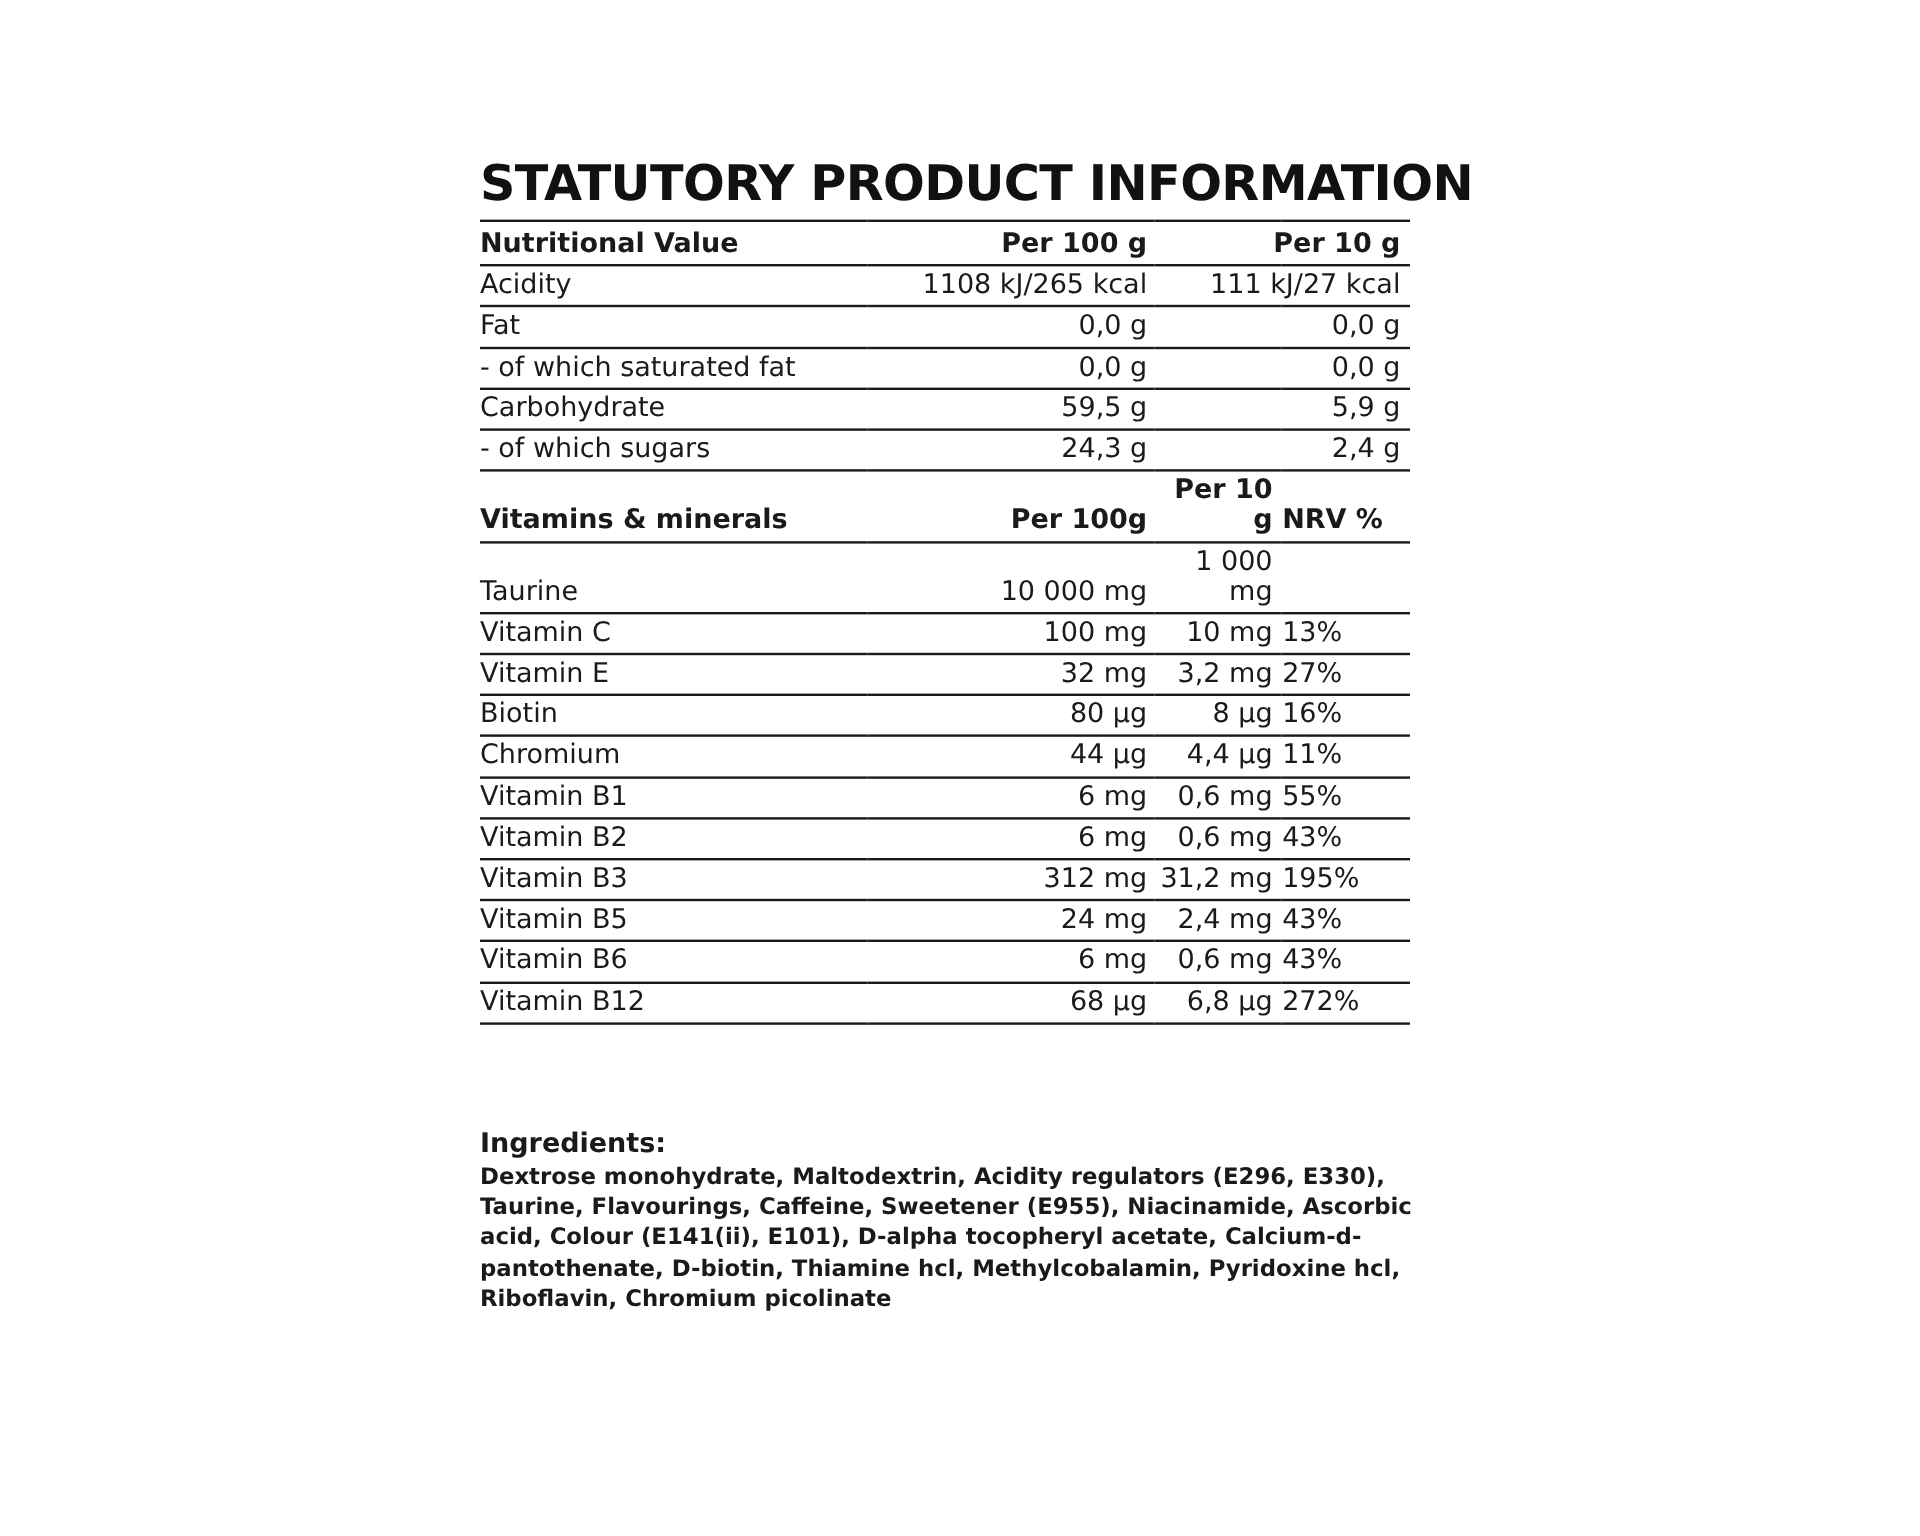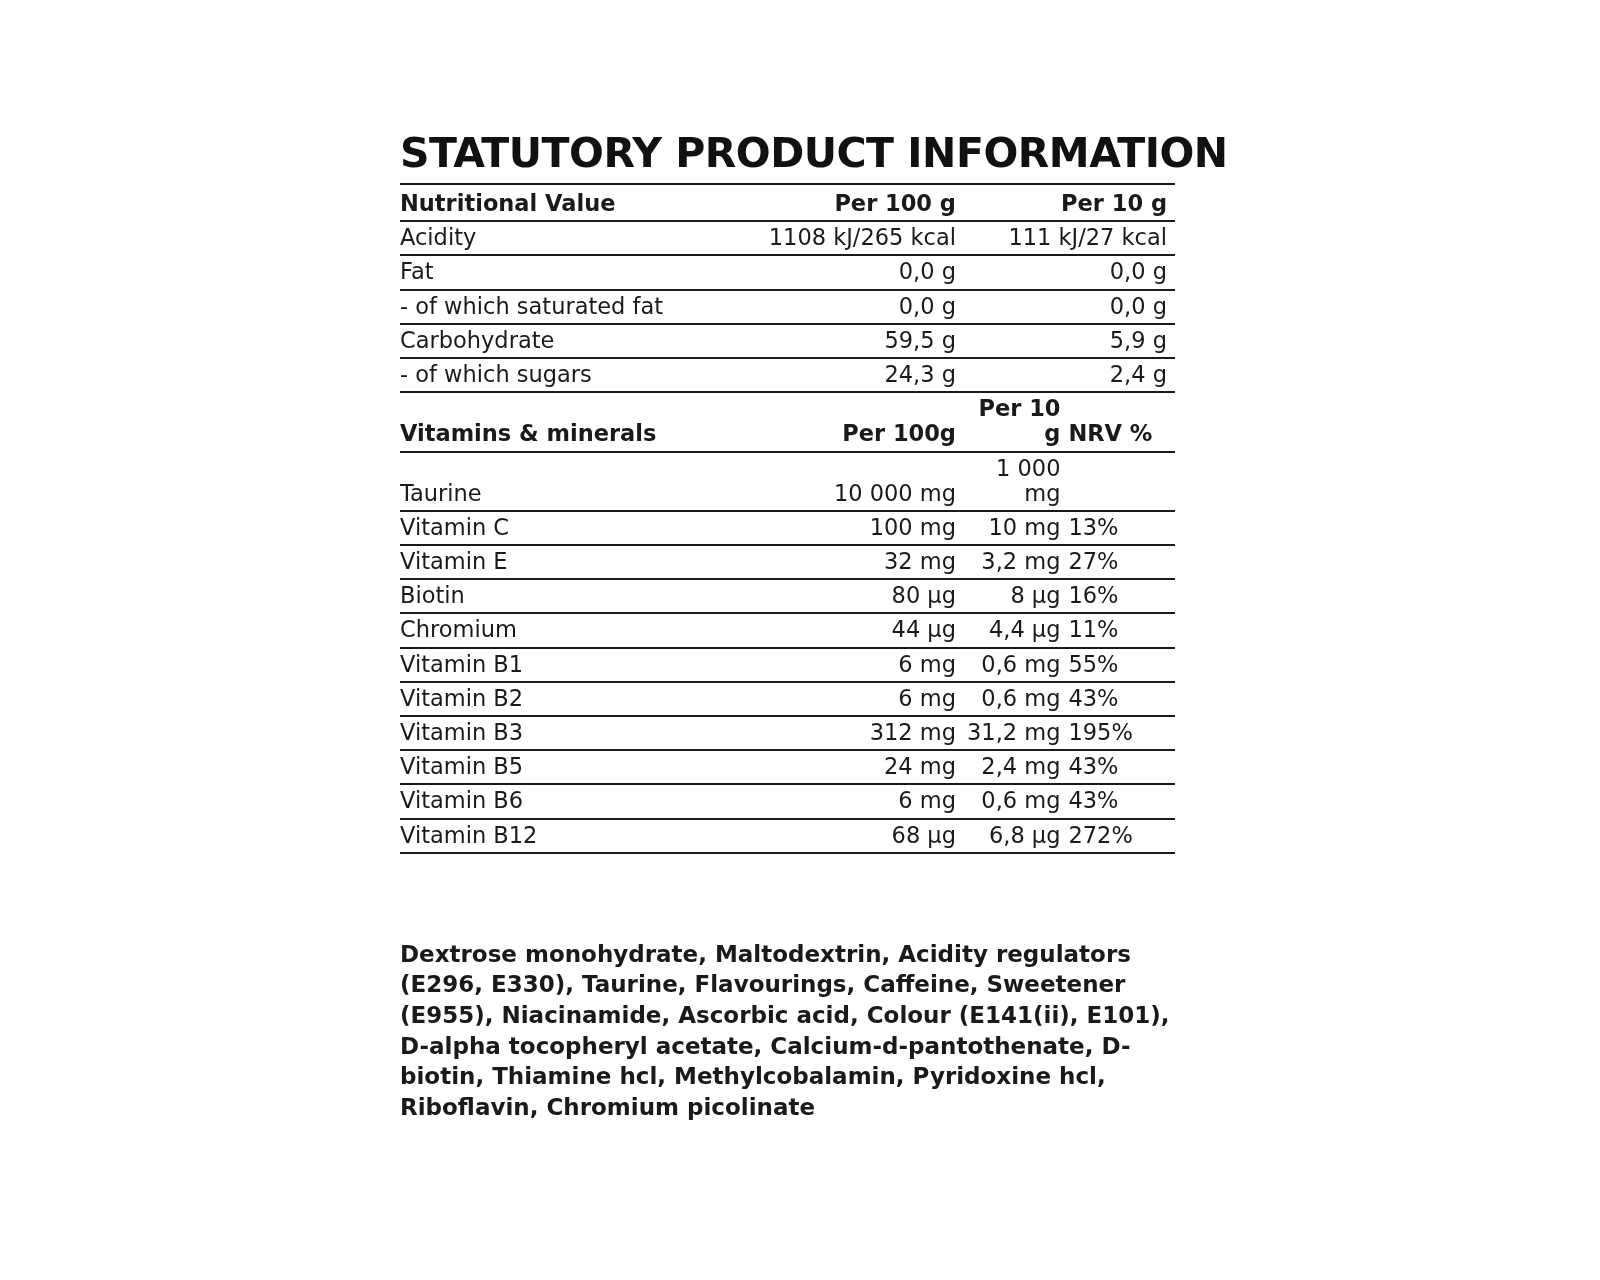--- a/index.html
+++ b/index.html
@@ -63,21 +63,21 @@
     margin-top: 85px;
     width: 790px;
   }
   .ingredients .ing-label {
     font-size: 22.5px;
     font-weight: 700;
     line-height: 1.33;
     color: #1a1a1a;
   }
   .ingredients .ing-body {
-    font-size: 23px;
+    font-size: 19px;
     font-weight: 700;
     line-height: 1.33;
     color: #1a1a1a;
   }
 </style>
 </head>
 <body>
 
 <div class="page">
 
@@ -187,16 +187,17 @@
       <tr class="last">
         <td class="col-name">Vitamin B12</td>
         <td class="col-c1">68 µg</td>
         <td class="col-c2">6,8 µg</td>
         <td class="col-c3">272%</td>
       </tr>
     </tbody>
   </table>
 
   <div class="ingredients">
+    <div class="ing-label">Ingredients:</div>
     <div class="ing-body">Dextrose monohydrate, Maltodextrin, Acidity regulators (E296, E330), Taurine, Flavourings, Caffeine, Sweetener (E955), Niacinamide, Ascorbic acid, Colour (E141(ii), E101), D-alpha tocopheryl acetate, Calcium-d-pantothenate, D-biotin, Thiamine hcl, Methylcobalamin, Pyridoxine hcl, Riboflavin, Chromium picolinate</div>
   </div>
 
 </div>
 
 </body></html>

